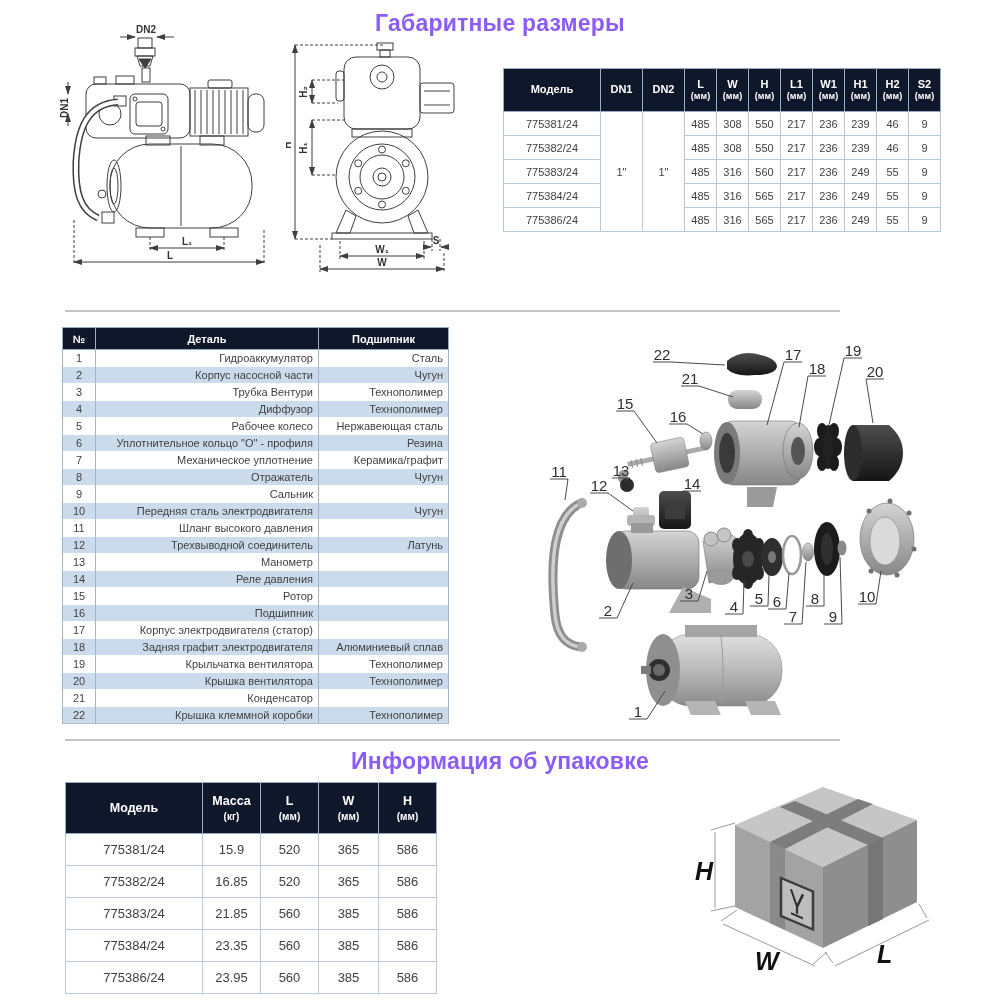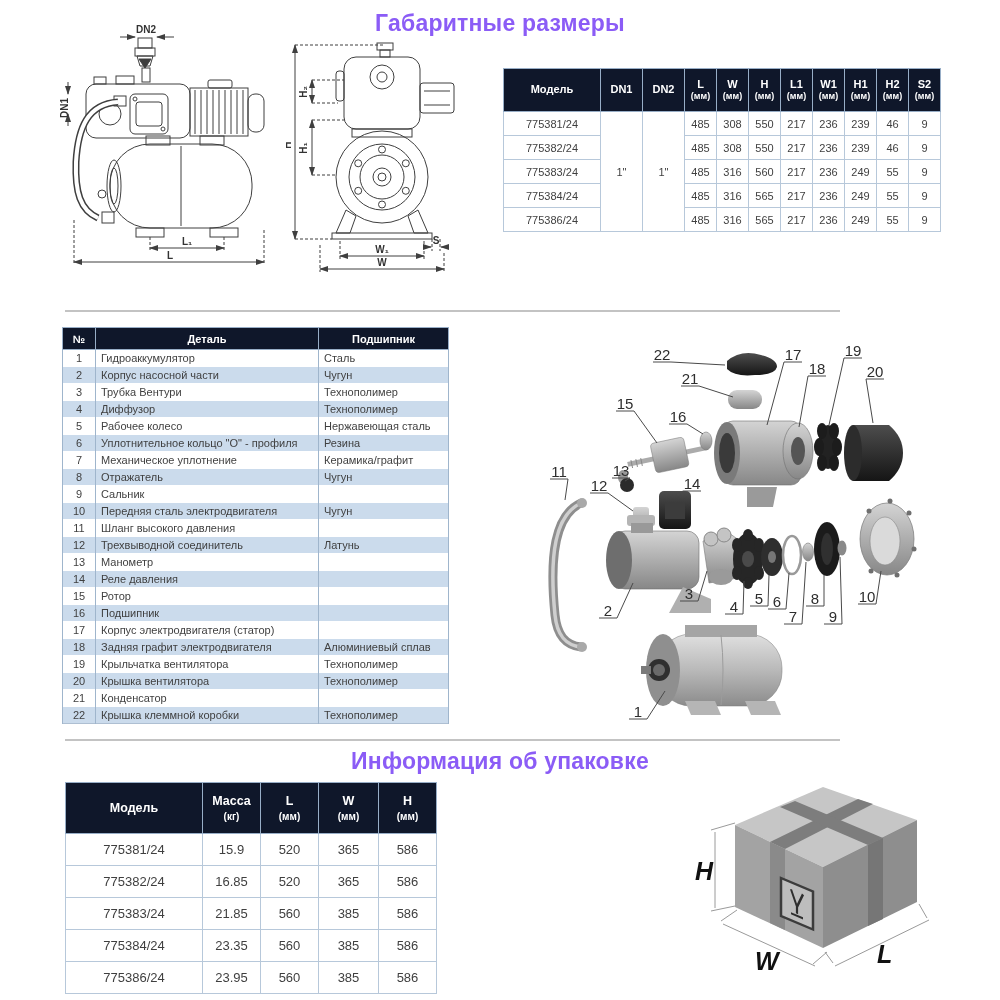--- a/index.html
+++ b/index.html
@@ -22,21 +22,21 @@
 
   #dimTable{left:503px;top:68px;width:435px;font-size:11px;}
   #dimTable th{height:40px;line-height:1.2;}
   #dimTable td{height:21px;}
 
   #partsTable{left:62px;top:327px;width:386px;font-size:11px;border:1px solid #aebfd2;}
   #partsTable th{height:19px;}
   #partsTable td{height:16px;padding:0 5px;border-left:1px solid #9fb5cc;
         border-right:1px solid #9fb5cc;border-top:1px solid #fff;border-bottom:none;}
   #partsTable tbody tr:nth-child(even){background:#cbdbec;}
-  #partsTable td.c-name,#partsTable td.c-mat{text-align:left;}
+  #partsTable td.c-name,#partsTable td.c-mat{text-align:right;}
 
   #packTable{left:65px;top:782px;width:371px;font-size:13px;}
   #packTable th{height:48px;font-size:12.5px;line-height:1.3;}
   #packTable th .unit{font-size:10px;}
   #packTable td{height:29px;}
 
   svg{position:absolute;}
   #sideView{left:58px;top:22px;}
   #frontView{left:286px;top:35px;}
   #explodedView{left:535px;top:335px;}

